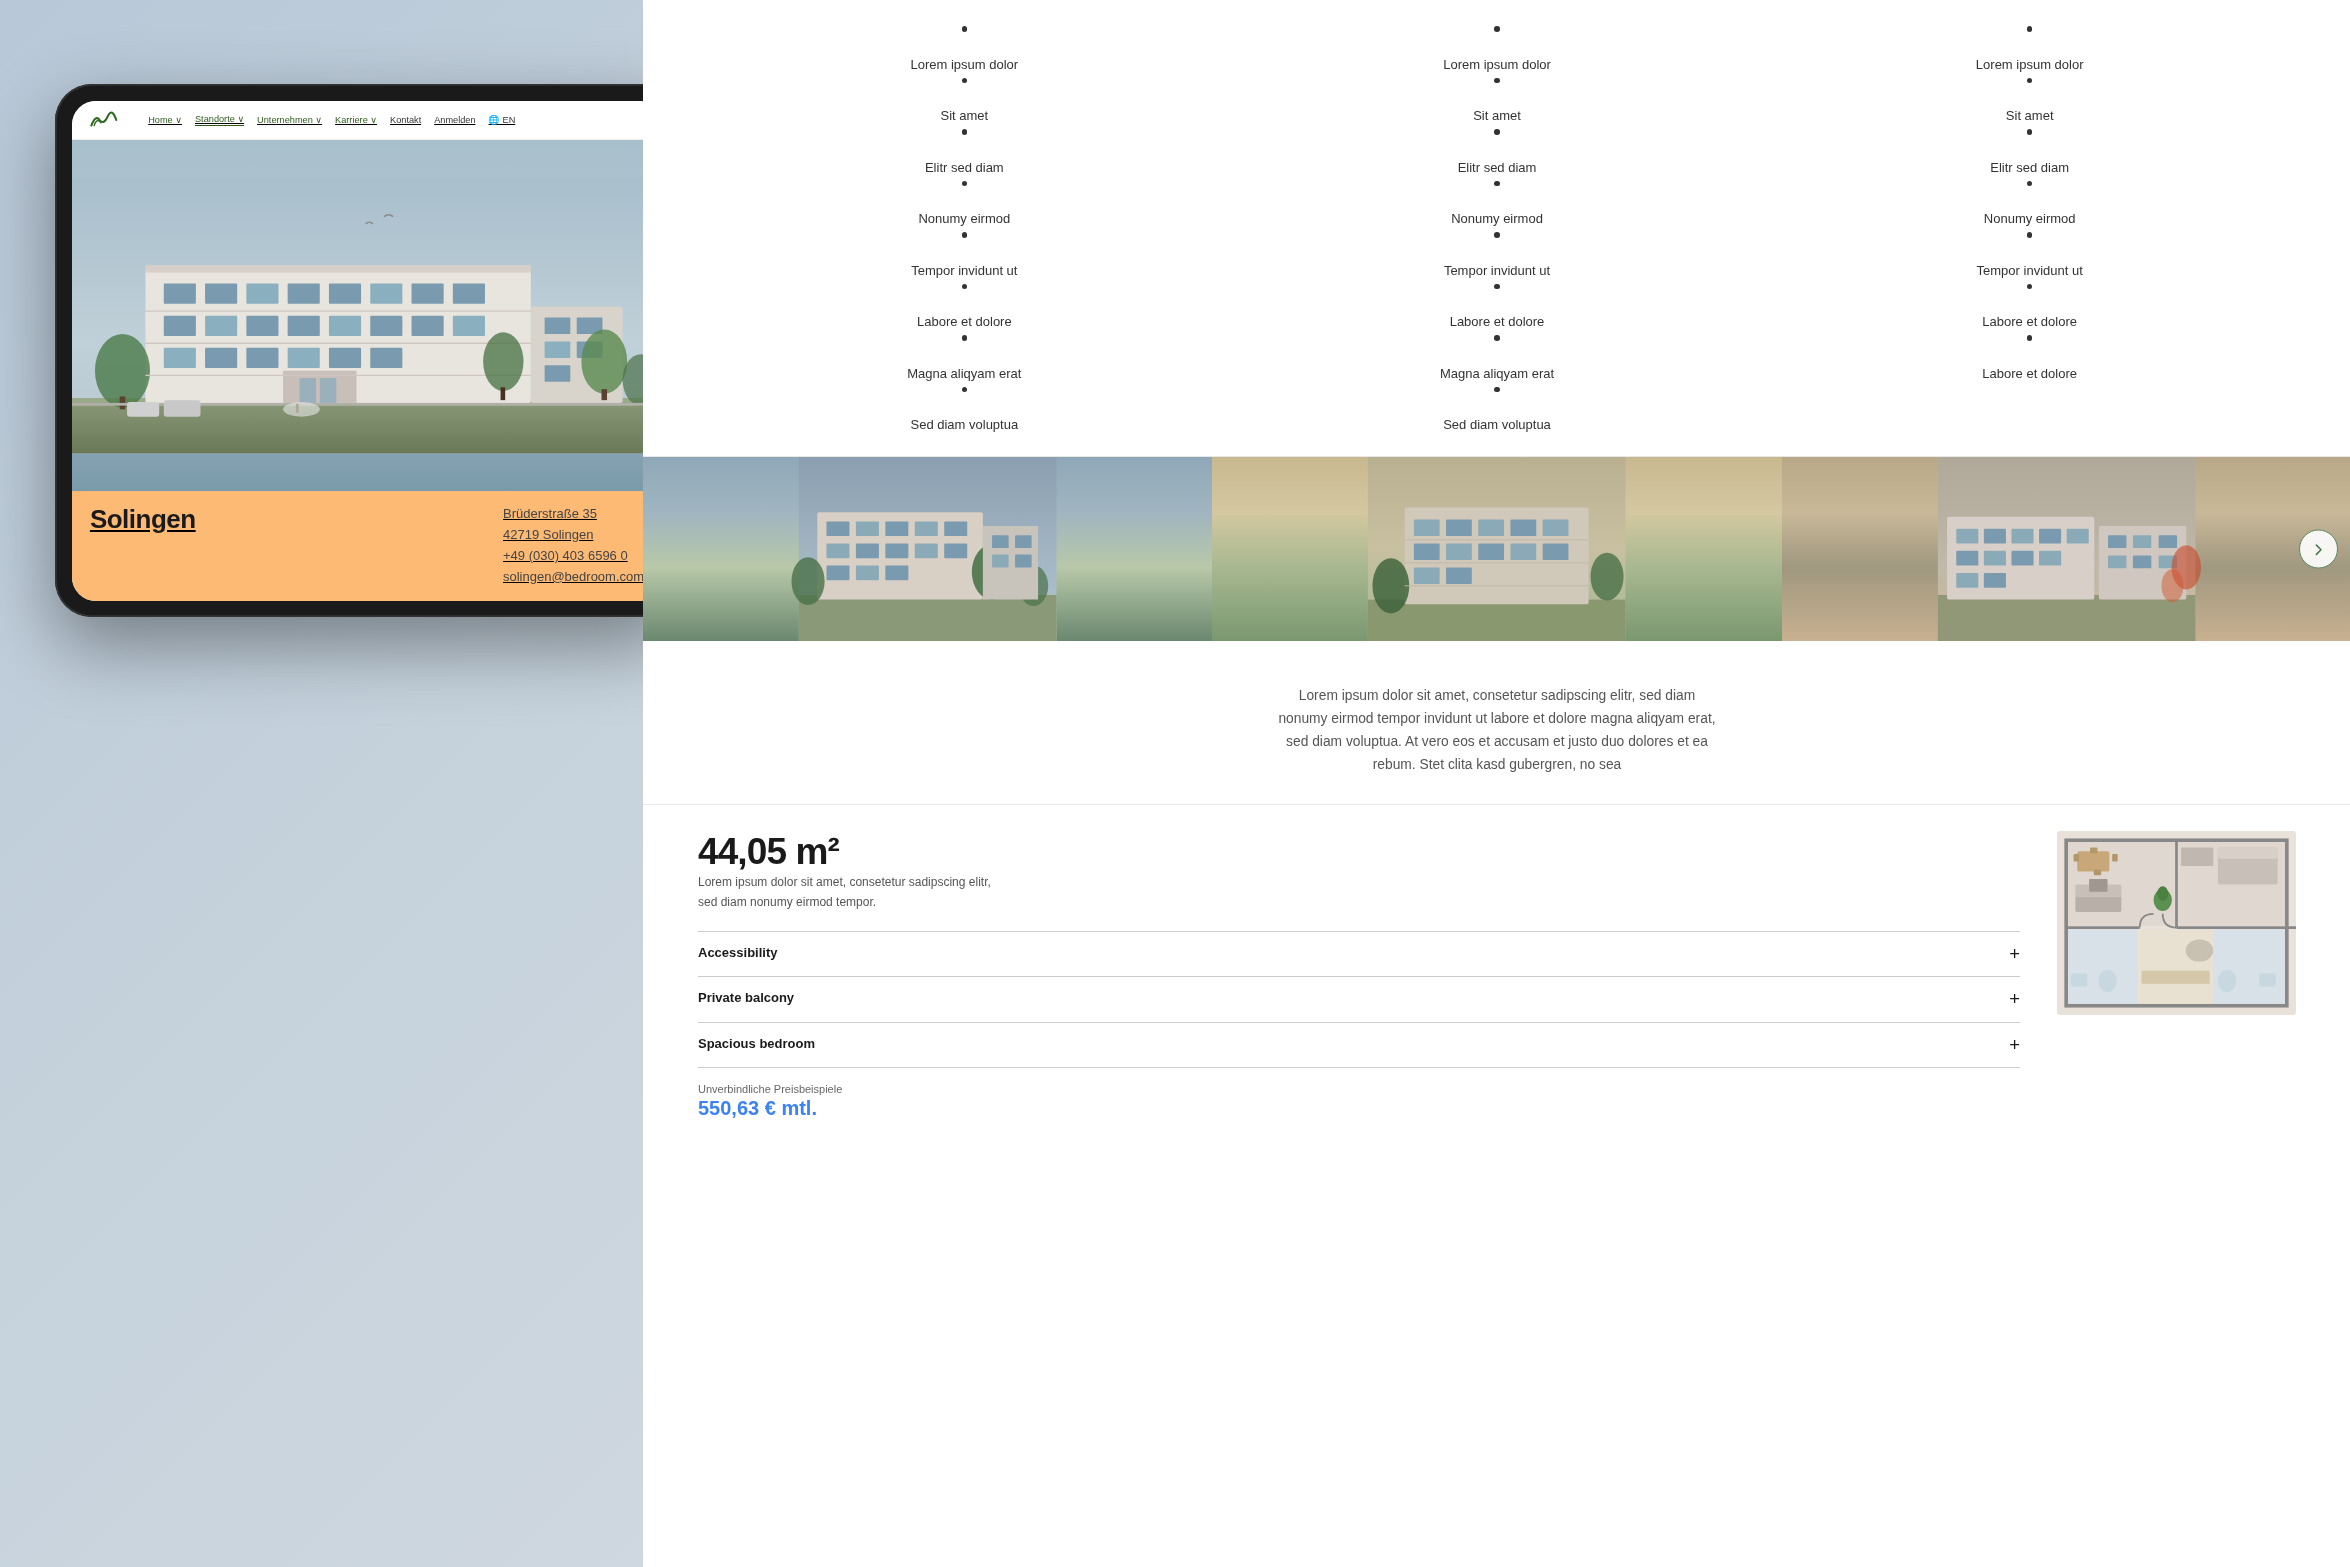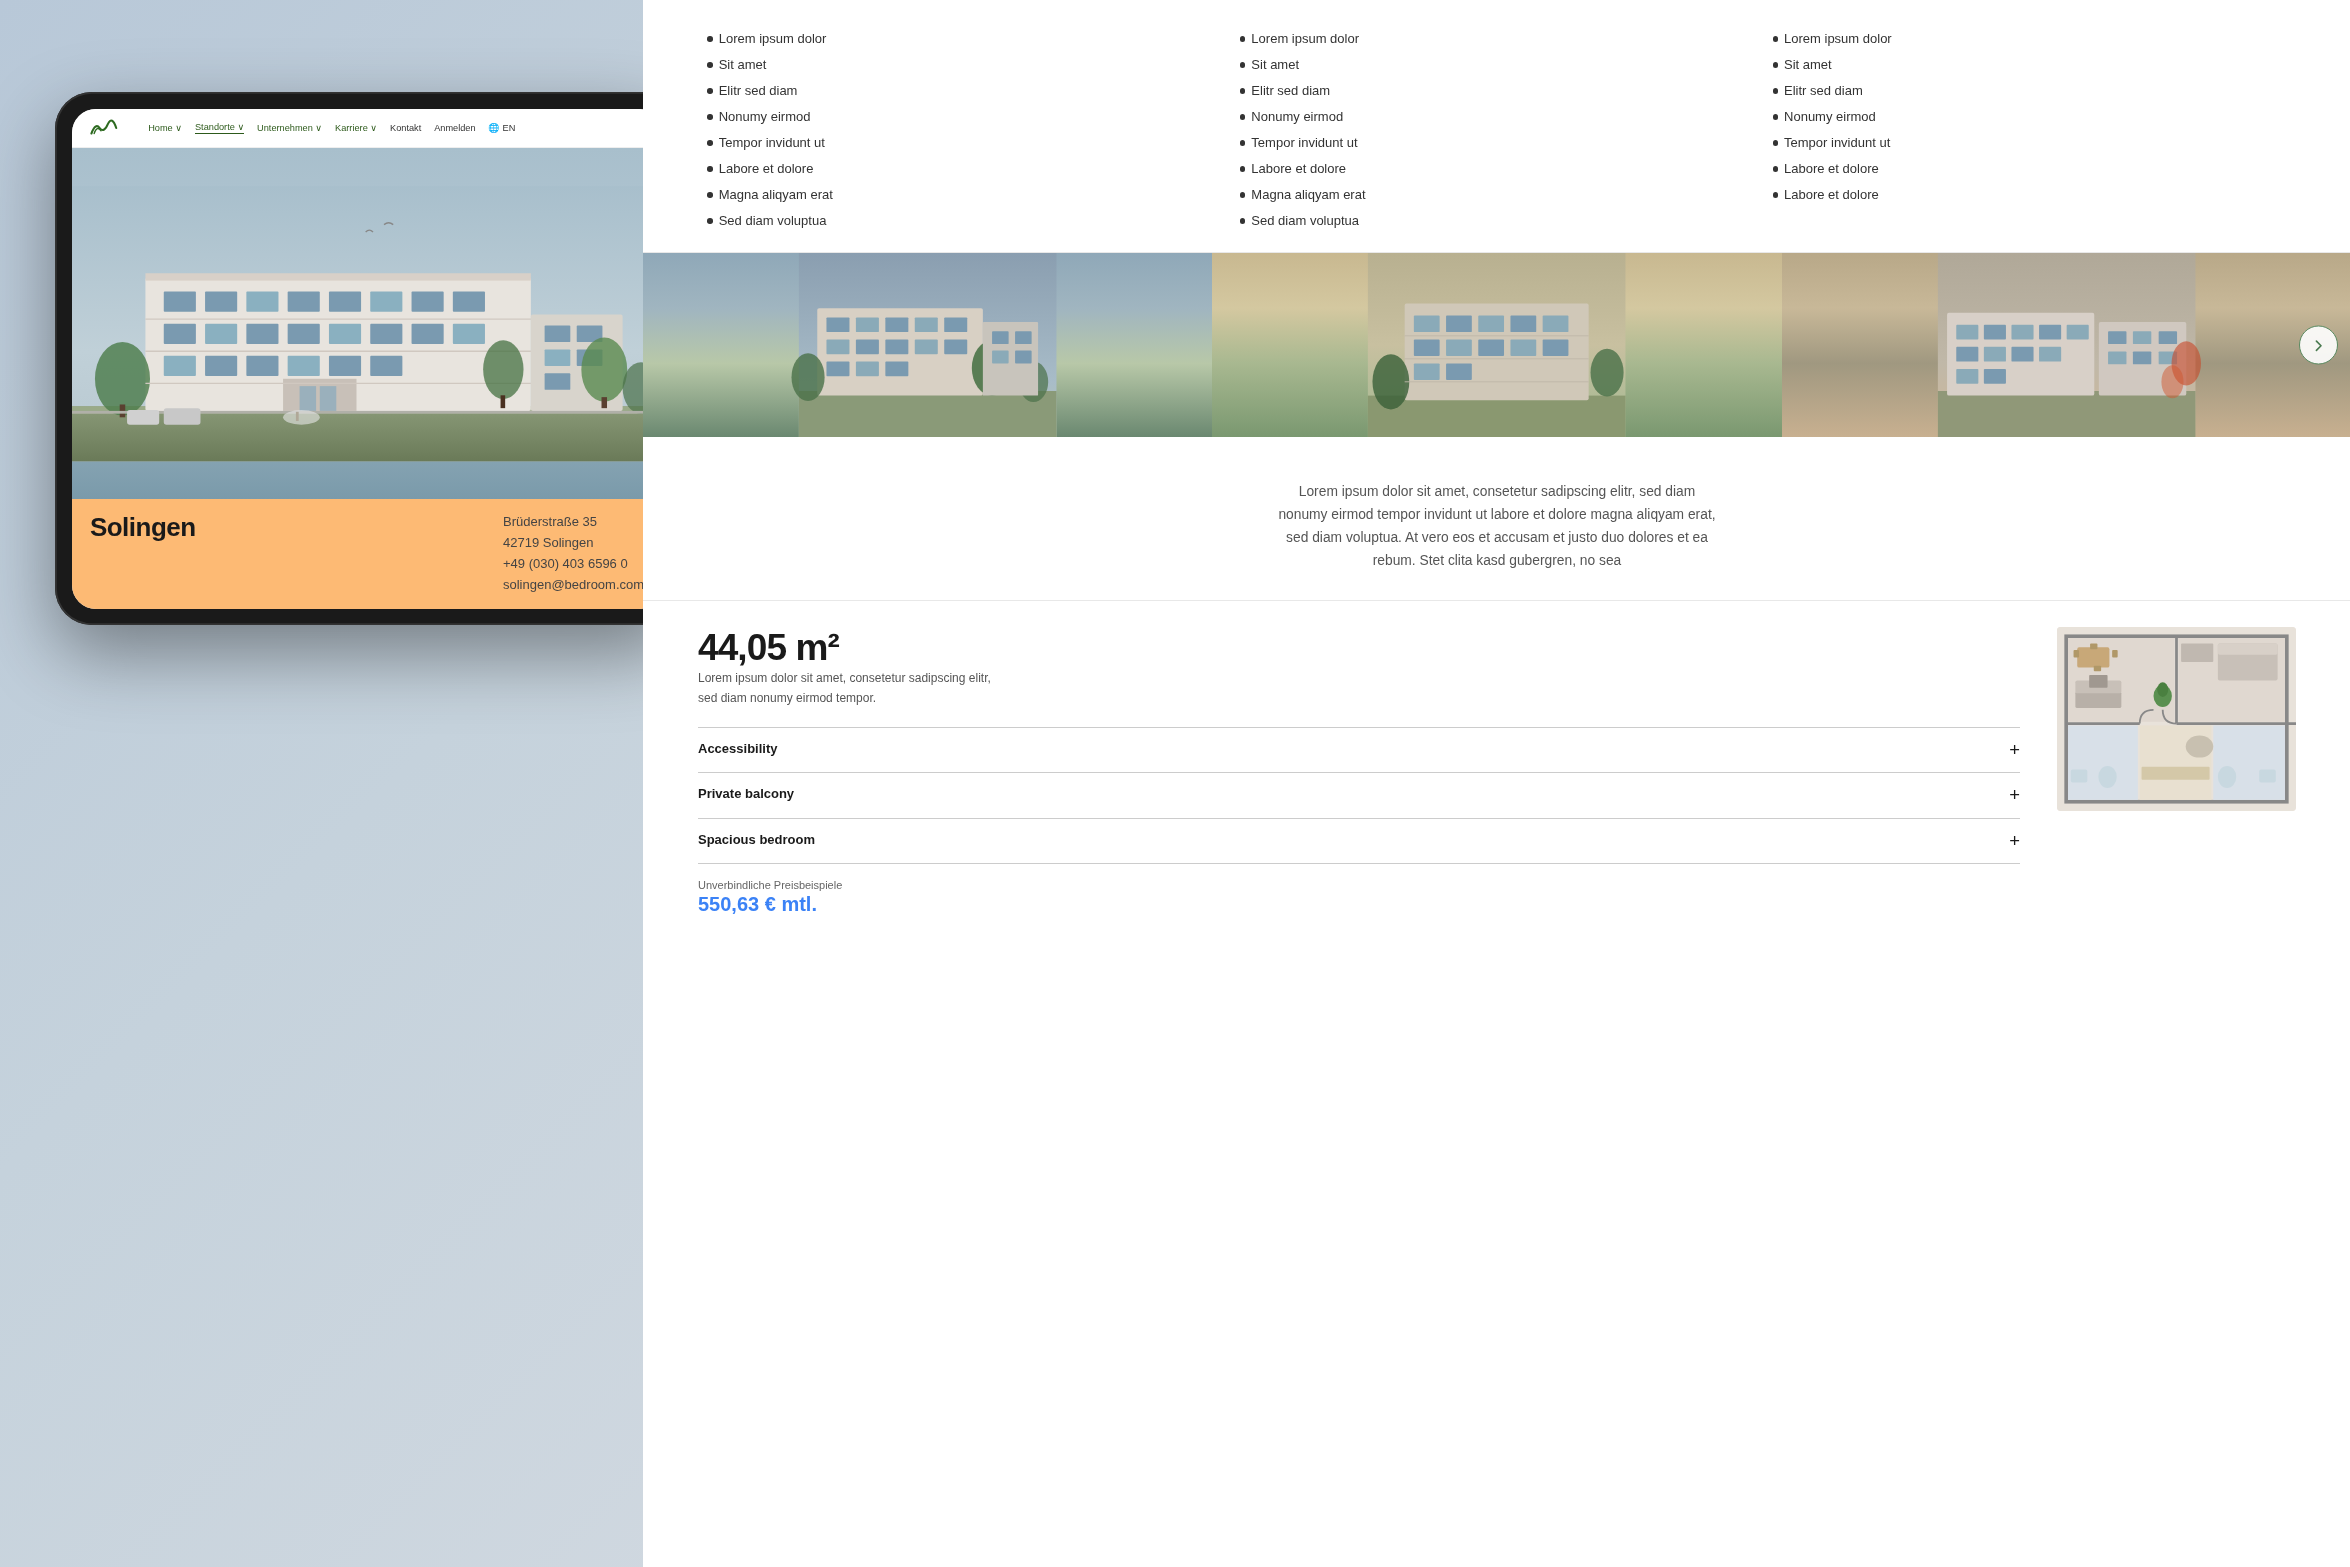--- a/index.html
+++ b/index.html
@@ -10,23 +10,24 @@
       background: linear-gradient(135deg, #b8c8d8 0%, #c5d2dc 30%, #d0d8e0 60%, #c8d4de 100%);
       font-family: -apple-system, BlinkMacSystemFont, 'Helvetica Neue', Arial, sans-serif;
       overflow: hidden;
       position: relative;
     }
 
     
     .tablet-wrapper {
       position: absolute;
       left: 55px;
-      top: 92px;
+      top: 84px;
       width: 624px;
       height: 533px;
+      text-decoration: underline;
     }
 
     .tablet-frame {
       width: 624px;
       height: 533px;
       background: #1a1a1a;
       border-radius: 37px;
       padding: 16.5px;
       box-shadow:
         0 27.5px 73px rgba(0,0,0,0.4),
@@ -146,21 +147,22 @@
       flex: 1;
       padding: 0 9.2px;
     }
 
     .bullet-item {
       font-size: 13px;
       color: #333;
       line-height: 2;
       display: flex;
       align-items: center;
-      gap: 6px;
+      gap: 20px;
+      flex-direction: column;
     }
 
     .bullet-dot {
       width: 5.5px;
       height: 5.5px;
       background: #333;
       border-radius: 50%;
       flex-shrink: 0;
     }
 

